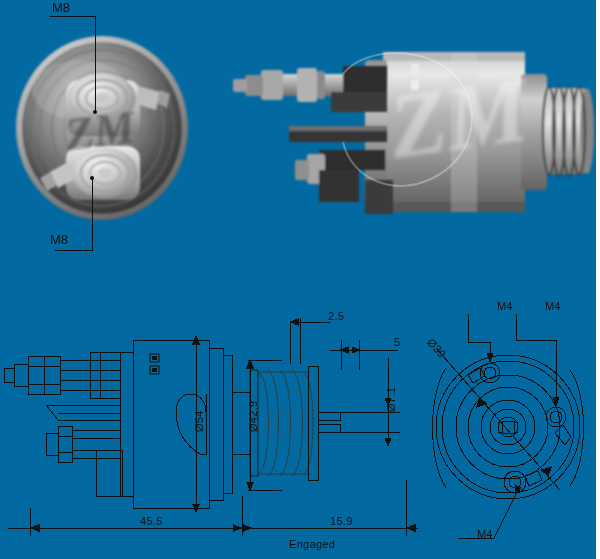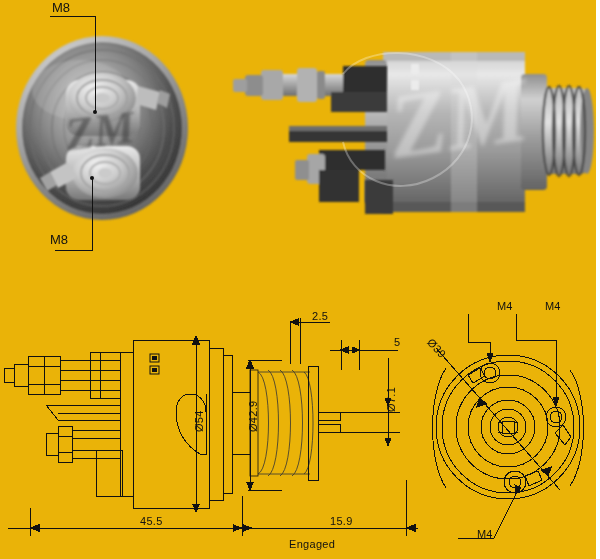--- a/index.html
+++ b/index.html
@@ -1,18 +1,18 @@
 <!DOCTYPE html>
 <html><head>
 <meta charset="utf-8">
 <style>
   html,body{margin:0;padding:0;background:#ffffff;}
   body{width:600px;height:559px;position:relative;overflow:hidden;
        font-family:"Liberation Sans", sans-serif;color:#1a1a1a;}
-  .stage{position:absolute;inset:0;width:596px;height:559px;background:#eab308;}
+  .stage{position:absolute;inset:0;width:596px;height:559px;background:#0369a1;}
 
   
   .abs{position:absolute;}
   .dimtxt{position:absolute;font-family:"Liberation Sans",sans-serif;
           font-size:11px;letter-spacing:.3px;color:#111;white-space:nowrap;}
   .dimtxt.vert{transform-origin:0 0;transform:rotate(-90deg);}
   .lbl{position:absolute;font-family:"Liberation Sans",sans-serif;
        font-size:12px;color:#111;white-space:nowrap;}
   svg{display:block;overflow:visible;}
   .ln{stroke:#111;stroke-width:1;fill:none;shape-rendering:crispEdges;}
@@ -327,21 +327,21 @@
       <path d="M406 228 l9 -3.2 v6.4 z" fill="#111"></path>
       <line x1="406" y1="180" x2="406" y2="236"></line>
     </g>
   </svg>
 
   <div class="dimtxt vert" style="left:193px;top:432px;">Ø54</div>
   <div class="dimtxt vert" style="left:247px;top:432px;">Ø42.9</div>
   <div class="dimtxt vert" style="left:385px;top:412px;">Ø7.1</div>
   <div class="dimtxt" style="left:140px;top:515px;">45.5</div>
   <div class="dimtxt" style="left:330px;top:515px;">15.9</div>
-  <div class="dimtxt" style="left:312px;top:310px;">2.5</div>
+  <div class="dimtxt" style="left:328px;top:310px;">2.5</div>
   <div class="dimtxt" style="left:394px;top:336px;">5</div>
   <div class="dimtxt" style="left:289px;top:538px;">Engaged</div>
 
   <svg class="abs" style="left:420px;top:310px;" width="180" height="249">
     <g class="ln">
 
       <circle cx="88" cy="117" r="72"></circle>
       <circle cx="88" cy="117" r="66"></circle>
 
       <path d="M150 60 C168 85 168 150 150 176"></path>

